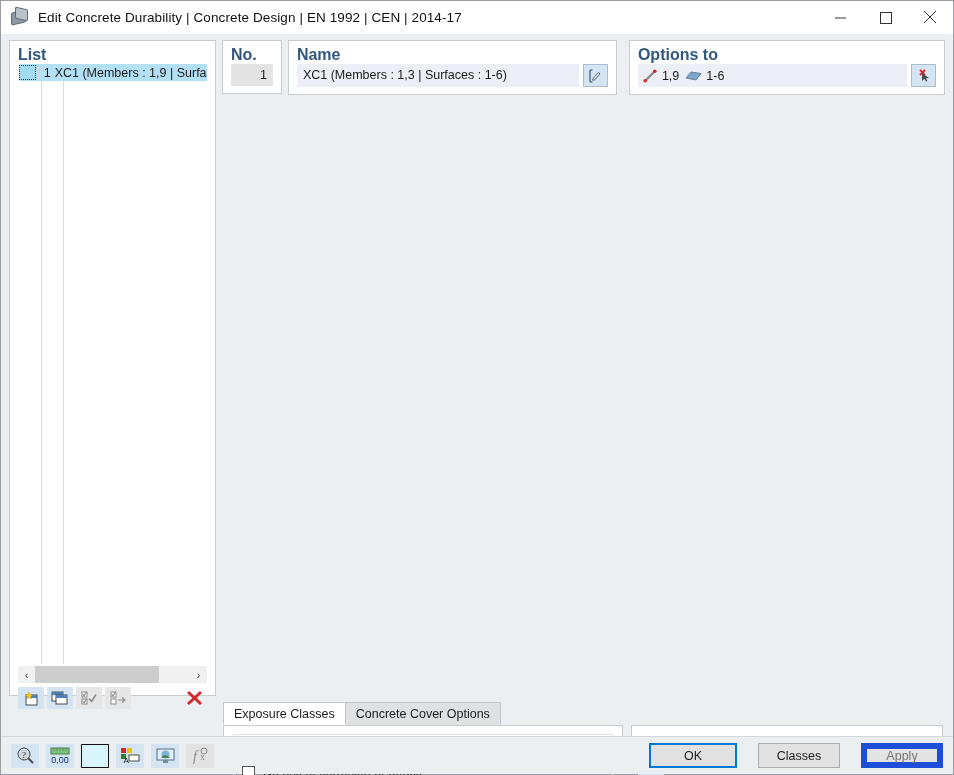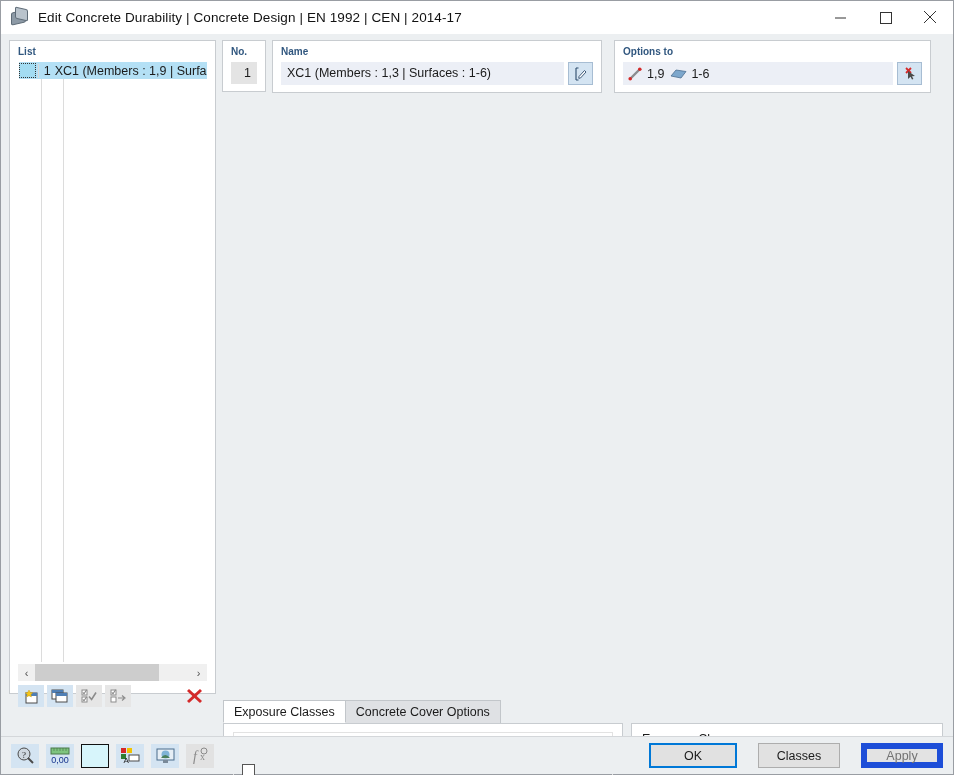--- a/index.html
+++ b/index.html
@@ -23,23 +23,23 @@
   .title-icon .cube2 { position:absolute; left:5px; top:0px; width:13px; height:12px; background:#b9c3cc;
       border:1px solid #5e6b77; transform: skewY(14deg); border-radius:2px;}
   .title-text { font-size:13.5px; color:#121212; letter-spacing:0.1px; }
   .title-spacer { flex:1; }
   .winbtn { width:45px; height:33px; display:flex; align-items:center; justify-content:center; }
   .winbtn svg { display:block; }
 
   
   .toprow { display:flex; padding:6px 8px 0 8px; gap:6px; flex:0 0 auto; align-items:flex-start;}
   .grp { background:#ffffff; border:1px solid #c8ccd0; padding:5px 8px 7px 8px; }
-  .grp-title { color:#31577f; font-weight:bold; font-size:10px; margin-bottom:5px; }
+  .grp-title { color:#31577f; font-weight:bold; font-size:16px; }
   .grp-list { width:207px; }
-  .grp-no { width:44px; }
+  .grp-no { width:60px; }
   .grp-name { width:330px; }
   .grp-assigned { width:317px; margin-left:6px;}
 
   .ro-field { background:#e4e4e4; height:22px; line-height:22px; padding:0 6px; font-size:12.5px; text-align:right; }
   .name-row { display:flex; gap:4px; align-items:center; }
   .name-field { flex:1; background:#eceff6; height:23px; line-height:23px; padding:0 6px; font-size:12.5px;
       color:#1b1b1b; }
   .sq-btn { width:25px; height:23px; background:#d4e4f2; border:1px solid #a7bdd3; display:flex; align-items:center;
       justify-content:center; }
   .assigned-row { display:flex; gap:4px; align-items:center; }

